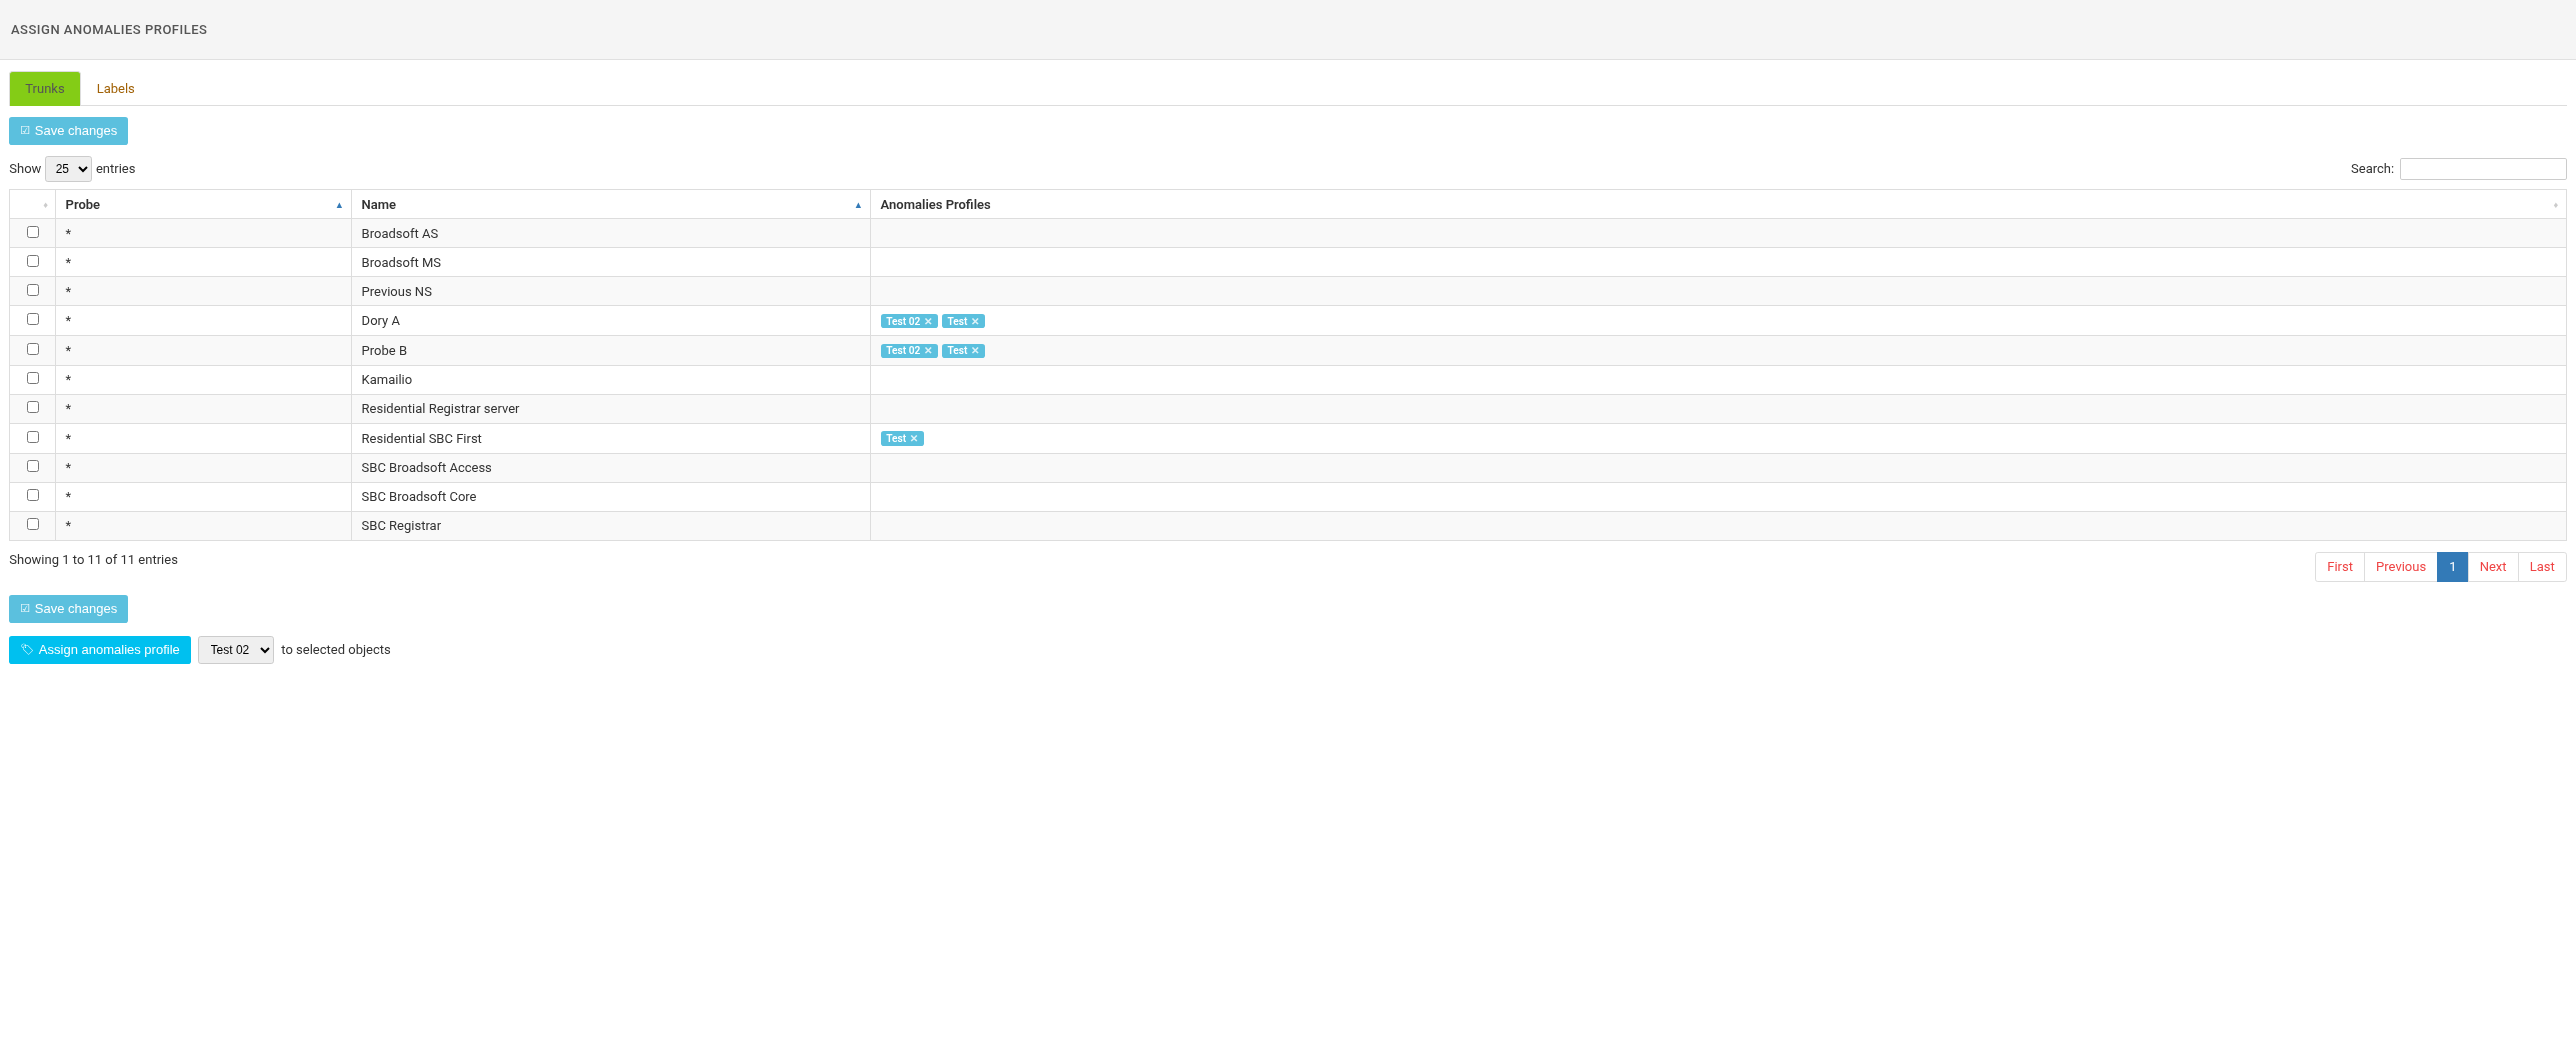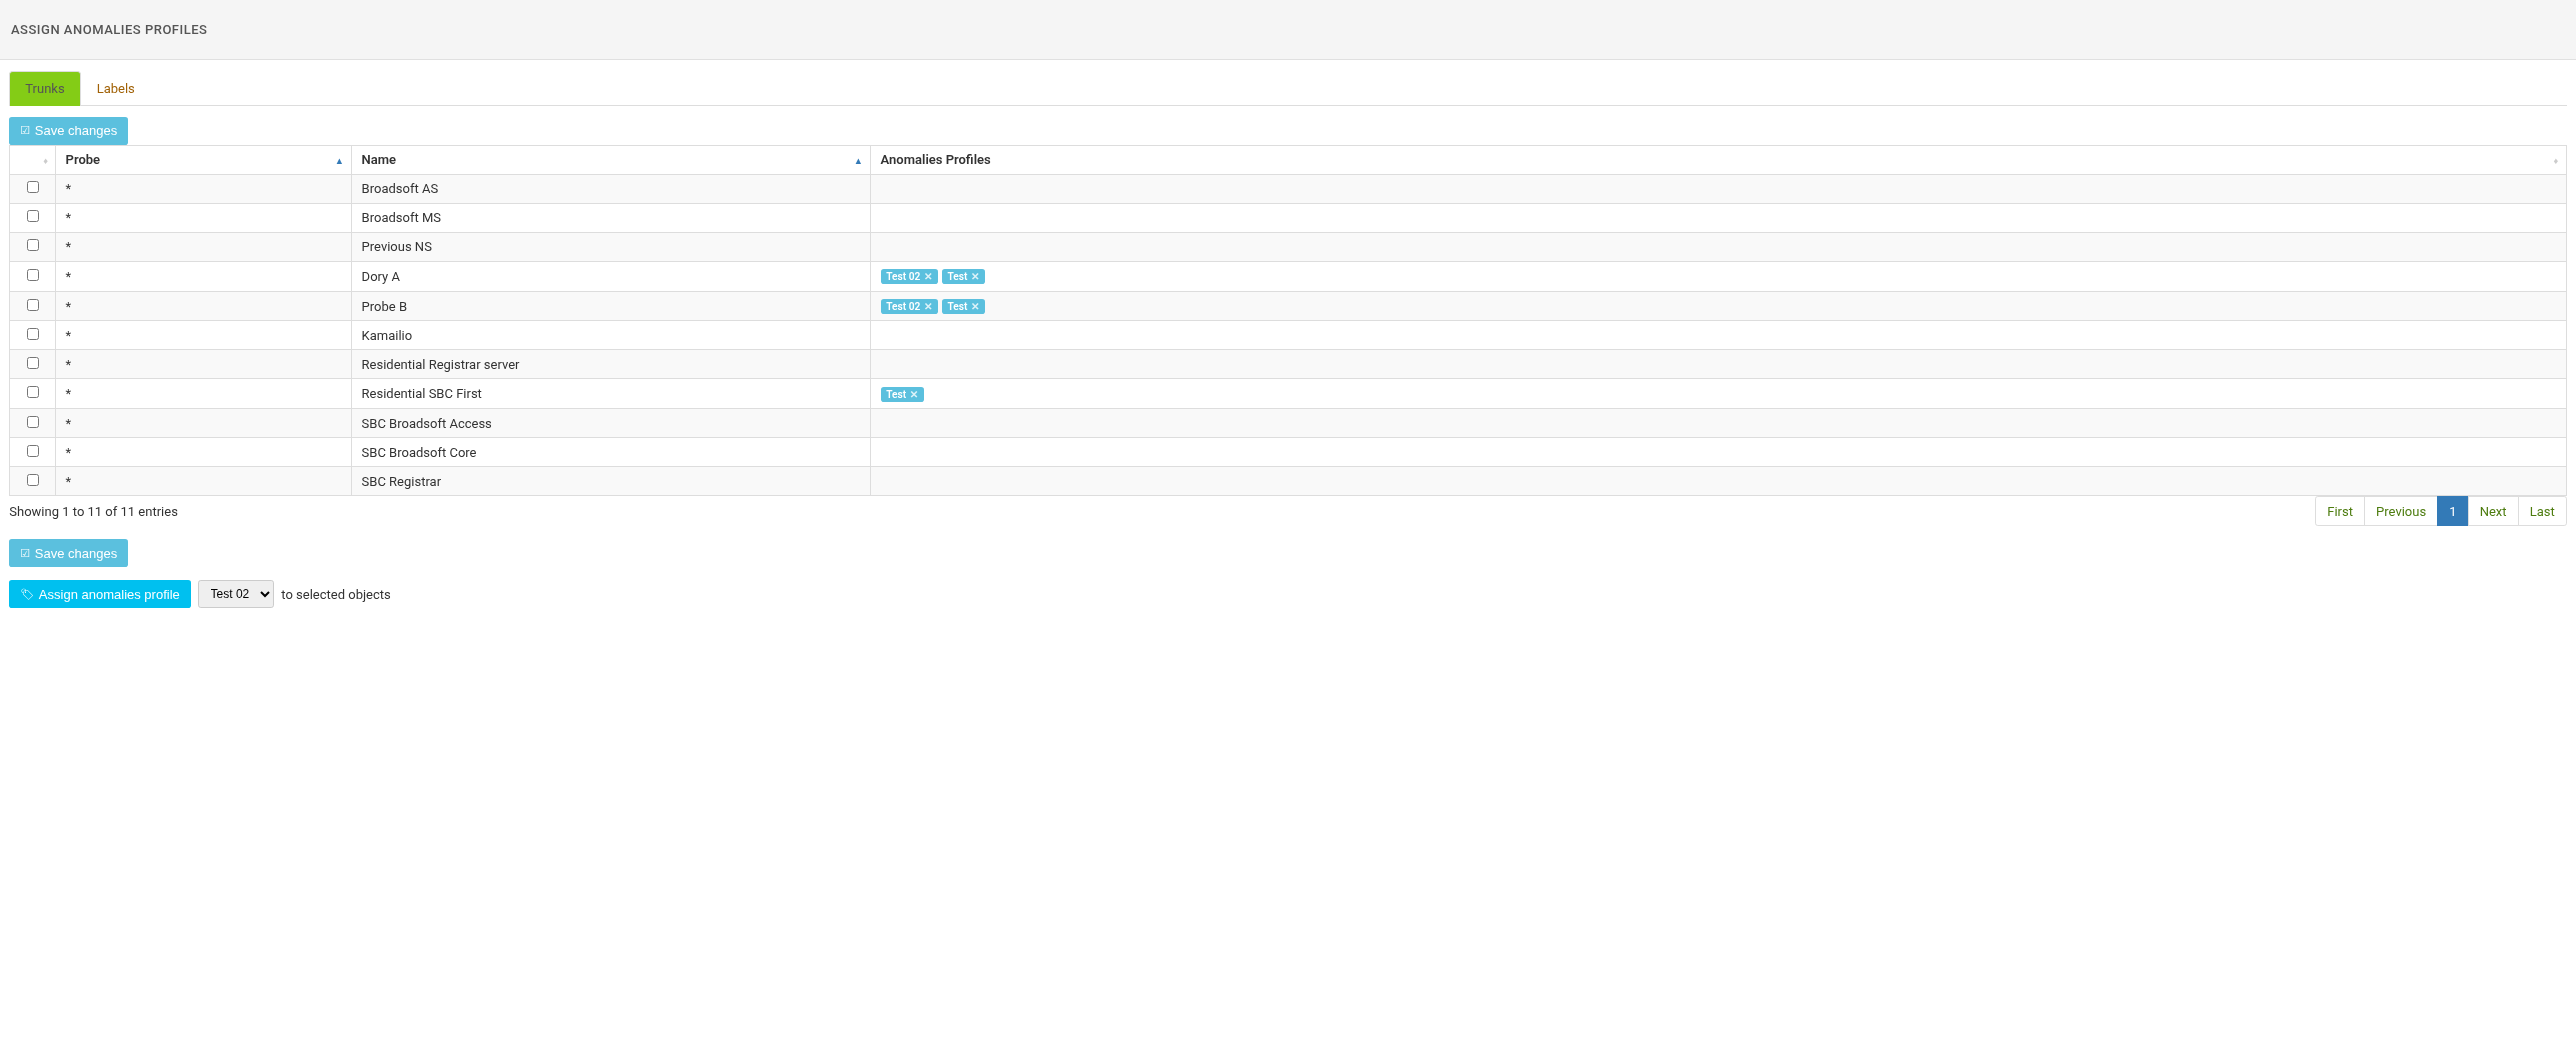--- a/index.html
+++ b/index.html
@@ -156,30 +156,31 @@
     .tag .tag-x {
       margin-left: 3.7px;
       cursor: pointer;
       font-weight: bold;
       font-size: 10.2px;
       opacity: 0.8;
     }
     .table-footer {
       display: flex;
       justify-content: space-between;
-      align-items: center;
+      align-items: flex-start;
+      margin-top: 11px;
     }
     .pagination {
       display: flex;
     }
     .pagination .page-btn {
       border: 0.9px solid #ddd;
       padding: 6.5px 11px;
       cursor: pointer;
-      color: #4d7c0f;
+      color: #ef4444;
       background: #fff;
       margin-left: -0.9px;
       font-size: 13px;
     }
     .pagination .page-btn:first-child {
       border-radius: 2.8px 0 0 2.8px;
     }
     .pagination .page-btn:last-child {
       border-radius: 0 2.8px 2.8px 0;
     }
@@ -225,20 +226,33 @@
     <div class="tab inactive">
       <span>Labels</span>
     </div>
   </div>
 
   <button class="btn btn-save">
     <span class="icon">☑</span>
     <span>Save changes</span>
   </button>
 
+  <div class="controls-row">
+    <div class="show-entries">
+      <span>Show</span>
+      <select>
+        <option>25</option>
+      </select>
+      <span>entries</span>
+    </div>
+    <div class="search-box">
+      <span>Search:</span>
+      <input type="text" value="" style="">
+    </div>
+  </div>
 
   <table>
     <thead>
       <tr>
         <th class="checkbox-col">
           <span class="sort-indicator">♦</span>
         </th>
         <th class="probe-col">
           <span>Probe</span>
           <span class="sort-indicator sorted">▲</span>

